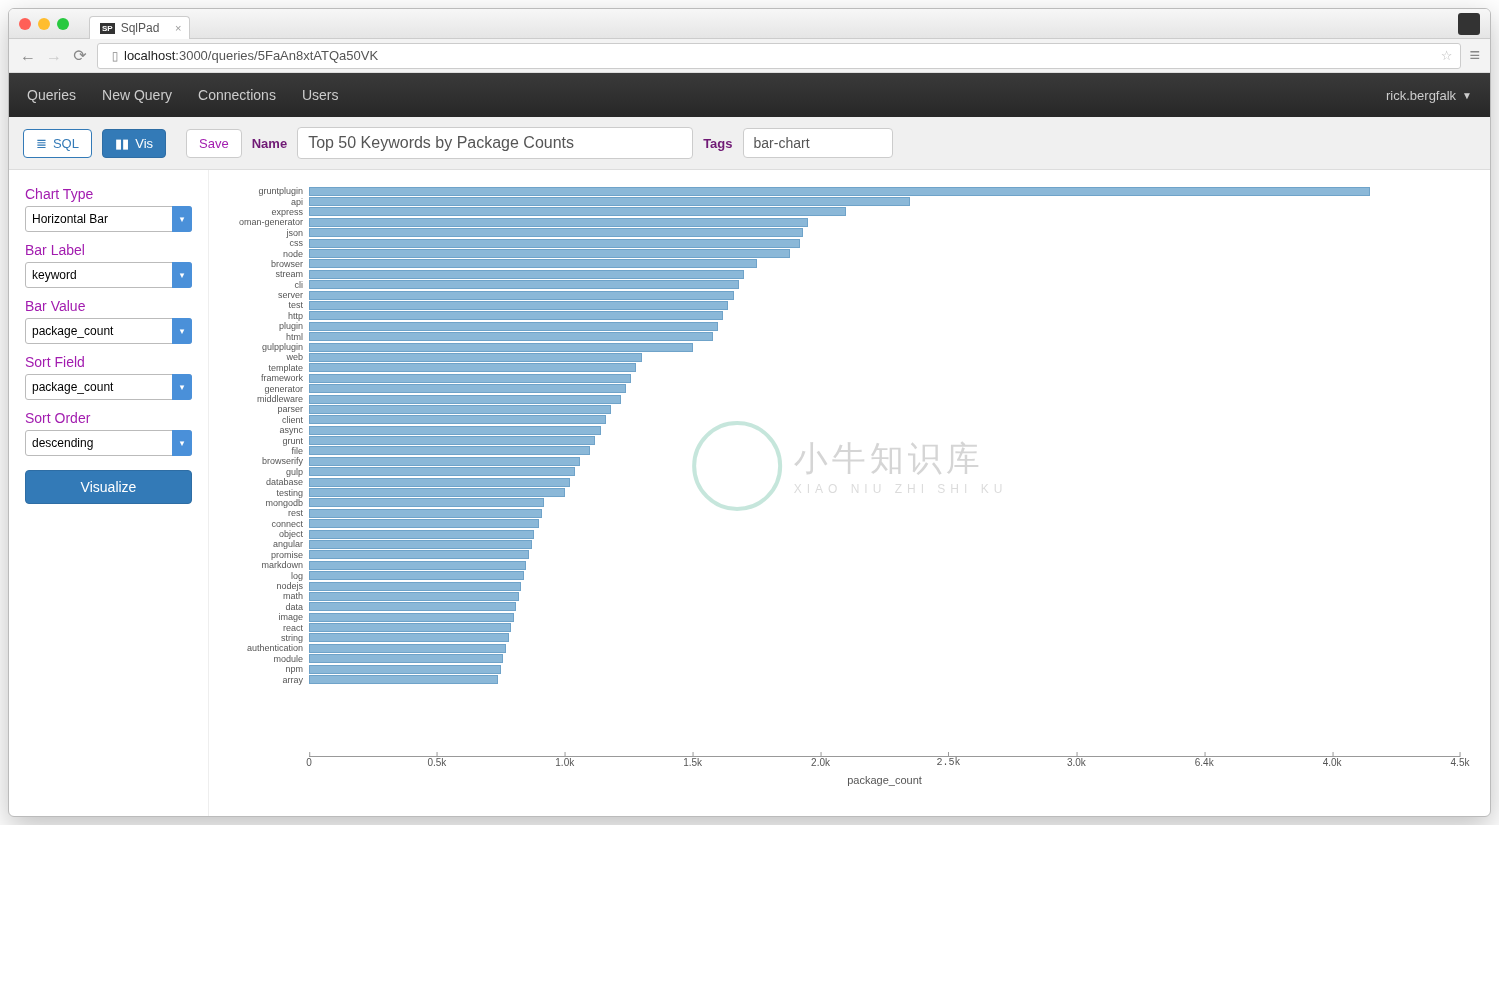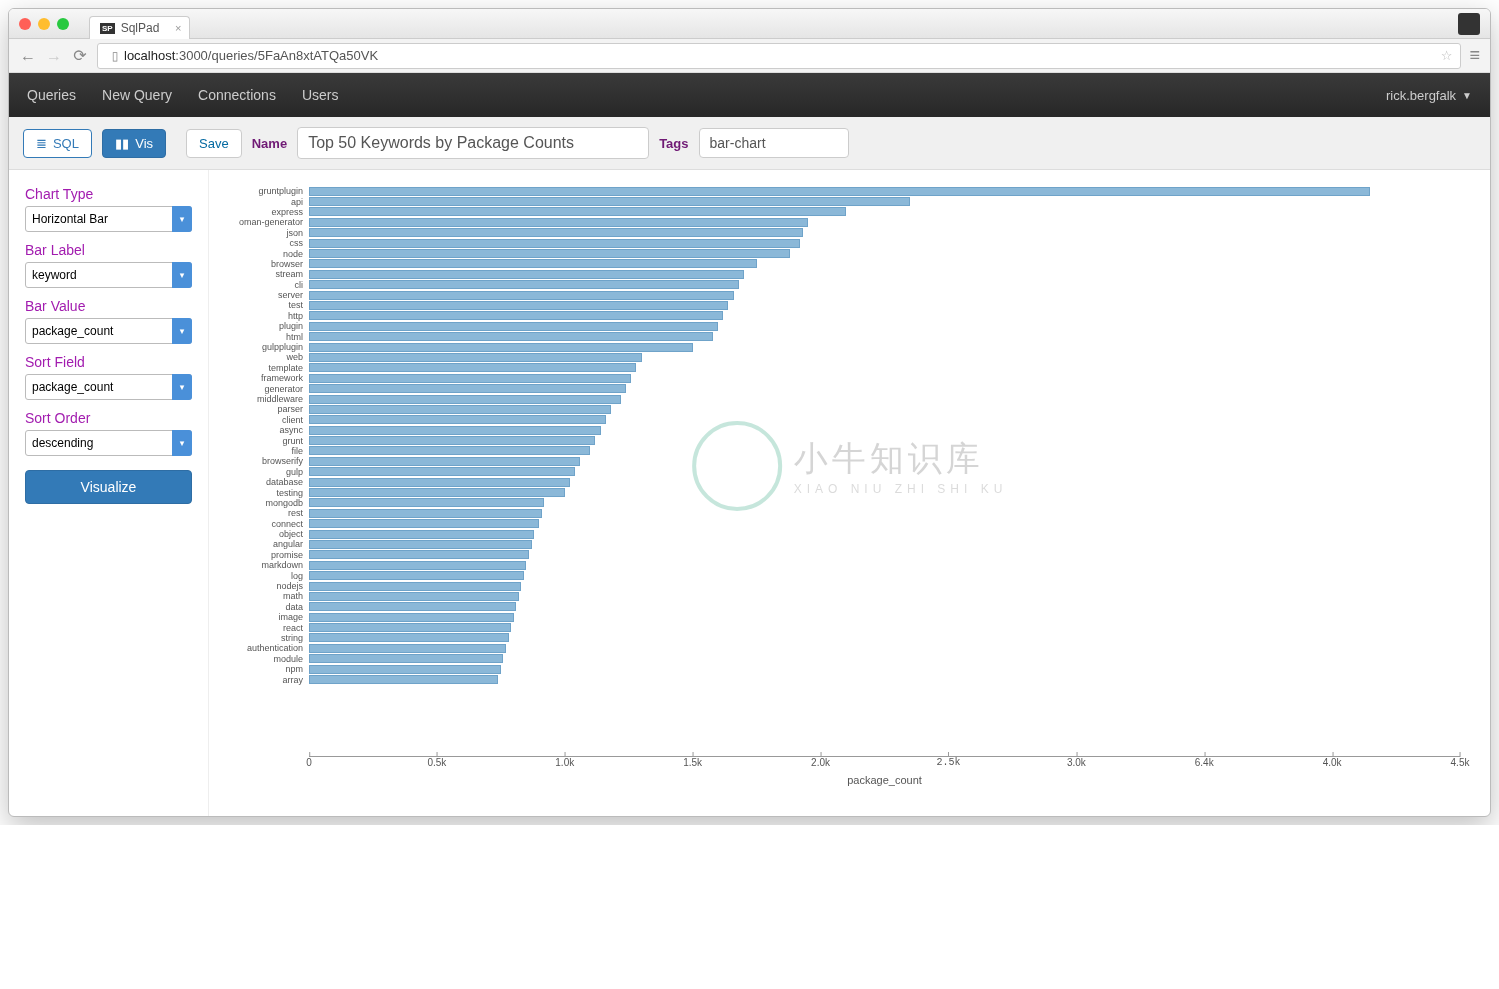--- a/index.html
+++ b/index.html
@@ -25,25 +25,25 @@
 
 
 .app-nav { background: #2b2b2b; background: linear-gradient(#3a3a3a,#272727); height: 44px; display:flex; align-items:center; padding: 0 18px; gap: 26px; }
 .app-nav a { color:#ccc; text-decoration:none; font-size:14px; }
 .app-nav .spacer { flex:1; }
 .app-nav .user { color:#ccc; font-size:13px; display:flex; align-items:center; gap:6px; }
 .caret { font-size:10px; }
 
 
 .tool-row { background:#f0f0f0; border-bottom:1px solid #ddd; padding: 10px 14px; display:flex; align-items:center; gap:10px; }
-.btn { border:1px solid #ccc; background:#fff; padding:6px 12px; border-radius:4px; font-size:13px; color:#0369a1; cursor:pointer; display:inline-flex; align-items:center; gap:6px; }
+.btn { border:1px solid #ccc; background:#fff; padding:6px 12px; border-radius:4px; font-size:13px; color:#a21caf; cursor:pointer; display:inline-flex; align-items:center; gap:6px; }
 .btn-primary { background:#337ab7; border-color:#2e6da4; color:#fff; }
 .label { color:#701a75; font-size:13px; font-weight:bold; }
 .text-input { border:1px solid #ccc; border-radius:4px; padding:6px 10px; font-size:16px; color:#555; }
-.name-input { width: 352px; }
+.name-input { width: 396px; }
 .tags-input { width: 150px; font-size:14px; }
 
 
 .main { display:flex; min-height: 640px; }
 .sidebar { width: 200px; padding: 16px; border-right:1px solid #eee; }
 .side-label { font-size:14px; color:#a21caf; margin-top:10px; margin-bottom:4px; font-weight:500; }
 .side-label:first-child { margin-top:0; }
 .select { width:100%; height:26px; border:1px solid #bbb; border-radius:3px; background:#fff; font-size:12px; padding:2px 6px; position:relative; }
 .select-wrap { position:relative; }
 .select-arrow { position:absolute; right:0; top:0; width:20px; height:26px; background:#4a90d9; border-radius:0 3px 3px 0; display:flex; align-items:center; justify-content:center; color:#fff; font-size:9px; pointer-events:none; }

